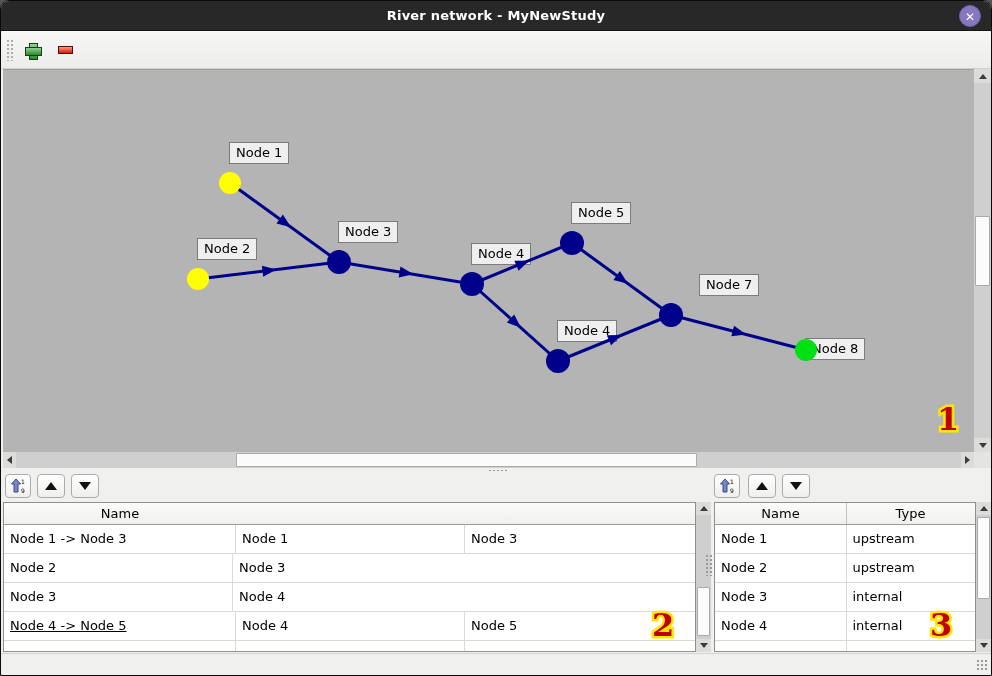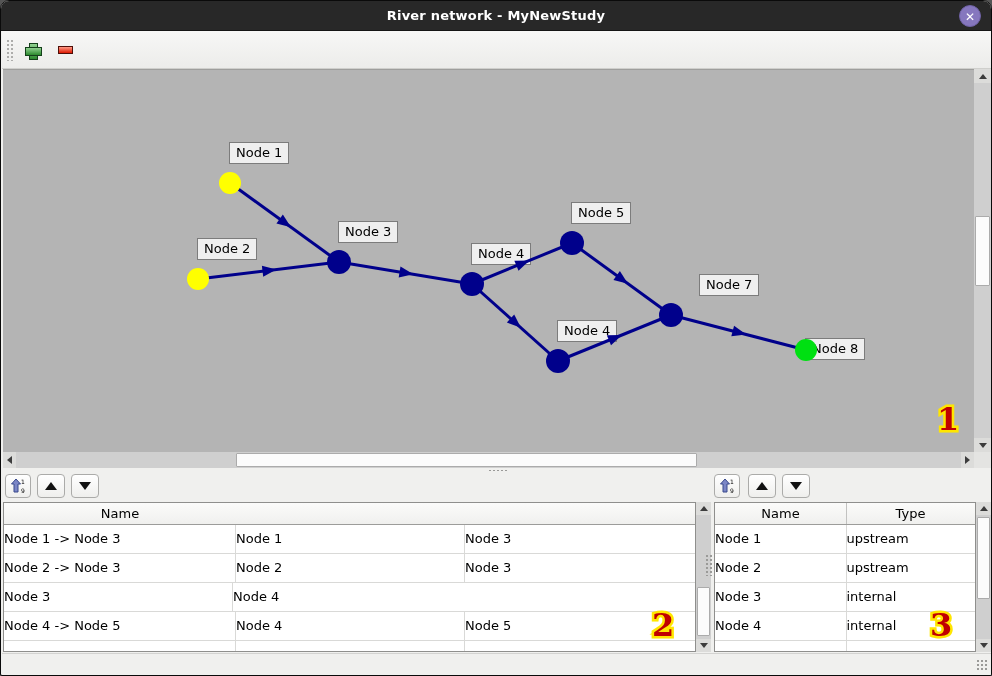--- a/index.html
+++ b/index.html
@@ -46,21 +46,21 @@
   .vsplit-dots { position:absolute; left:704px; top:553px; width:7px; height:22px;
                  background-image:radial-gradient(#9a9a98 1px, transparent 1.2px); background-size:4px 4px; }
   
   .panel-btn { position:absolute; height:24px; background:linear-gradient(#ffffff,#efefed);
                border:1px solid #ababa9; border-radius:4px; display:flex; align-items:center; justify-content:center; }
   .tbl { position:absolute; background:#ffffff; border:1px solid #8f8f8d; overflow:hidden; }
   .tbl-header { display:flex; height:22px; background:linear-gradient(#fbfbfa,#f0f0ee); border-bottom:1px solid #9c9c9a; }
   .tbl-header .hcell { font-size:13px; color:#000; text-align:center; line-height:21px; border-right:1px solid #c2c2c0; overflow:hidden; }
   .tbl-header .hcell:last-child { border-right:none; }
   .tbl-row { display:flex; height:29px; border-bottom:1px solid #d9d9d7; }
-  .tbl-row .cell { font-size:13px; color:#000; line-height:28px; padding-left:0; border-right:1px solid #d9d9d7; overflow:hidden; white-space:nowrap; }
+  .tbl-row .cell { font-size:13px; color:#000; line-height:28px; padding-left:6px; border-right:1px solid #d9d9d7; overflow:hidden; white-space:nowrap; }
   .tbl-row .cell:last-child { border-right:none; }
   
   .statusbar { position:absolute; left:1px; top:652px; width:990px; height:22px; background:#f0f0ee; border-top:1px solid #d3d3d1; }
   .grip { position:absolute; right:4px; bottom:4px; width:12px; height:12px;
           background-image:radial-gradient(#9a9a98 1px, transparent 1.2px); background-size:4px 4px; }
   
   .annot { position:absolute; z-index:9; font-family:"DejaVu Serif","Liberation Serif",serif;
            font-weight:bold; font-size:32px; line-height:1; color:#c00000; }
   .annot::before { content:attr(data-label); position:absolute; left:0; top:0; z-index:-1;
                    -webkit-text-stroke:5px #ffe600; color:#ffe600; }
@@ -176,30 +176,29 @@
   <div class="tbl" style="left:2px; top:501px; width:693px; height:150px;">
       <div class="tbl-header">
         <div class="hcell" style="width: 232px;">Name</div>
       </div>
       <div class="tbl-row">
         <div class="cell" style="width: 232px;">Node 1 -&gt; Node 3</div>
         <div class="cell" style="width: 229px;">Node 1</div>
         <div class="cell" style="width: 230px;">Node 3</div>
       </div>
       <div class="tbl-row">
-        <div class="cell" style="width: 232px;">Node 2 -&gt; Node 3</div>
         <div class="cell" style="width: 229px;">Node 2</div>
         <div class="cell" style="width: 230px;">Node 3</div>
       </div>
       <div class="tbl-row">
         <div class="cell" style="width: 229px;">Node 3</div>
         <div class="cell" style="width: 230px;">Node 4</div>
       </div>
       <div class="tbl-row">
-        <div class="cell" style="width: 232px;">Node 4 -&gt; Node 5</div>
+        <div class="cell" style="width: 232px; text-decoration: underline;">Node 4 -&gt; Node 5</div>
         <div class="cell" style="width: 229px;">Node 4</div>
         <div class="cell" style="width: 230px;">Node 5</div>
       </div>
       <div class="tbl-row">
         <div class="cell" style="width: 232px;"></div>
         <div class="cell" style="width: 229px;"></div>
         <div class="cell" style="width: 230px;"></div>
       </div>
     </div>
   <div class="sb" style="left:695px; top:501px; width:15px; height:150px;">

